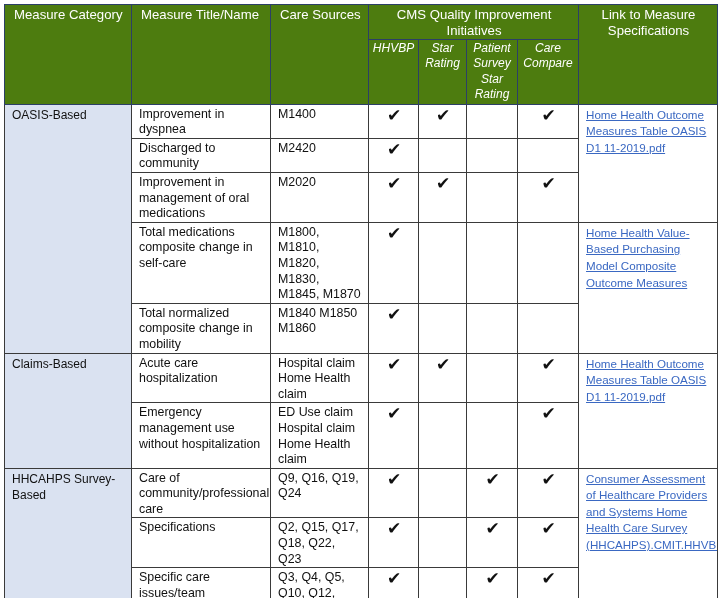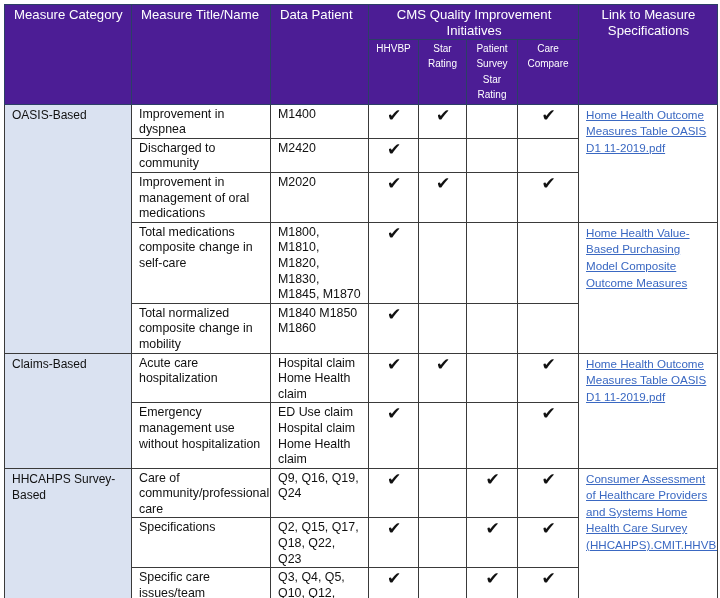--- a/index.html
+++ b/index.html
@@ -13,30 +13,30 @@
     line-height:15.6px;
     color:#111;
   }
   table.mt td, table.mt th {
     border:1px solid #3a3a3a;
     padding:2px 6px 0 7px;
     vertical-align:top;
     overflow:hidden;
   }
   table.mt th {
-    background:#4c1d95;
+    background:#4d7c0f;
     color:#ffffff;
     font-weight:normal;
     font-size:13.2px;
     line-height:16px;
     text-align:center;
     border-color:#2c3f66;
   }
   table.mt th.left-head { text-align:left; padding-left:9px; }
-  table.mt th.sub { font-size:10px; line-height:15.4px; padding:1px 2px; }
+  table.mt th.sub { font-size:12px; line-height:15.4px; padding:1px 2px;font-style:italic; }
   td.cat { background:#dae2f1; font-size:12px; line-height:16px; padding-left:9px; }
   td.chk { text-align:center; padding:1px 0 0 0; font-size:17px; line-height:18px; }
   td.link { vertical-align:middle; padding:0 4px 0 6px;margin-left:41px; }
   td.link a { color:#3a68c2; text-decoration:underline; font-size:11.6px; line-height:15.6px; }
 </style>
 </head>
 <body>
 
 <table class="mt">
   <colgroup>
@@ -46,21 +46,21 @@
     <col style="width:50px">
     <col style="width:48px">
     <col style="width:51px">
     <col style="width:61px">
     <col style="width:139px">
   </colgroup>
   <thead>
     <tr style="height:34px">
       <th rowspan="2" class="left-head">Measure Category</th>
       <th rowspan="2" class="left-head">Measure Title/Name</th>
-      <th rowspan="2" class="left-head">Data Patient</th>
+      <th rowspan="2" class="left-head">Care Sources</th>
       <th colspan="4">CMS Quality Improvement Initiatives</th>
       <th rowspan="2">Link to Measure Specifications</th>
     </tr>
     <tr style="height:64px">
       <th class="sub">HHVBP</th>
       <th class="sub">Star Rating</th>
       <th class="sub">Patient Survey Star Rating</th>
       <th class="sub">Care Compare</th>
     </tr>
   </thead>

